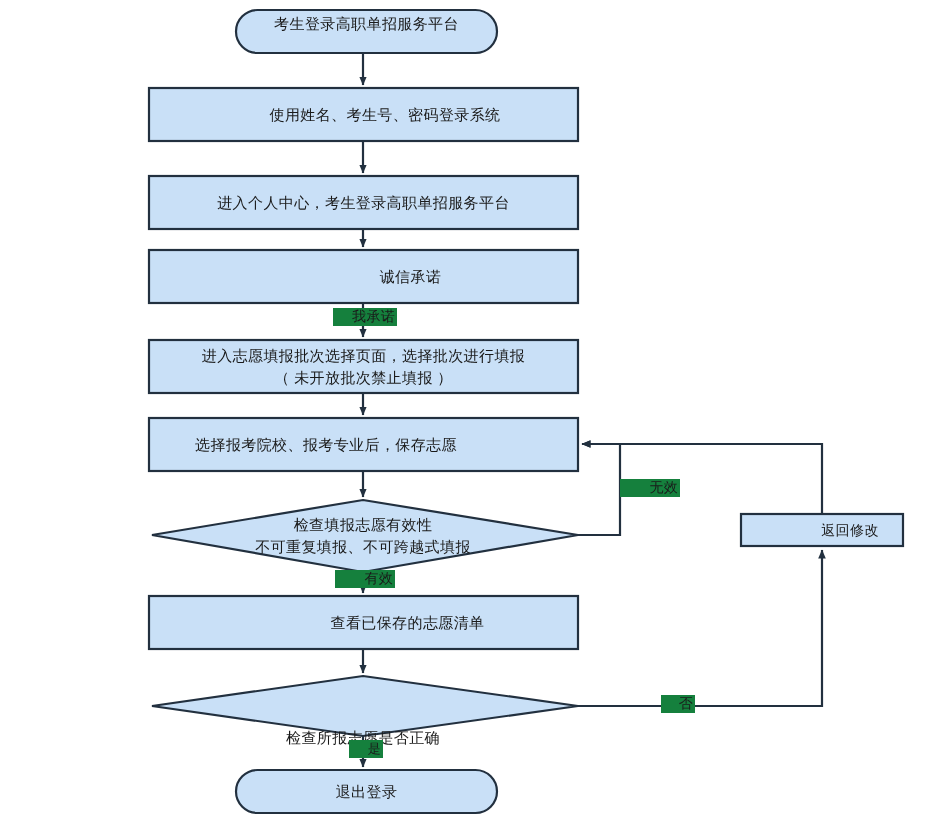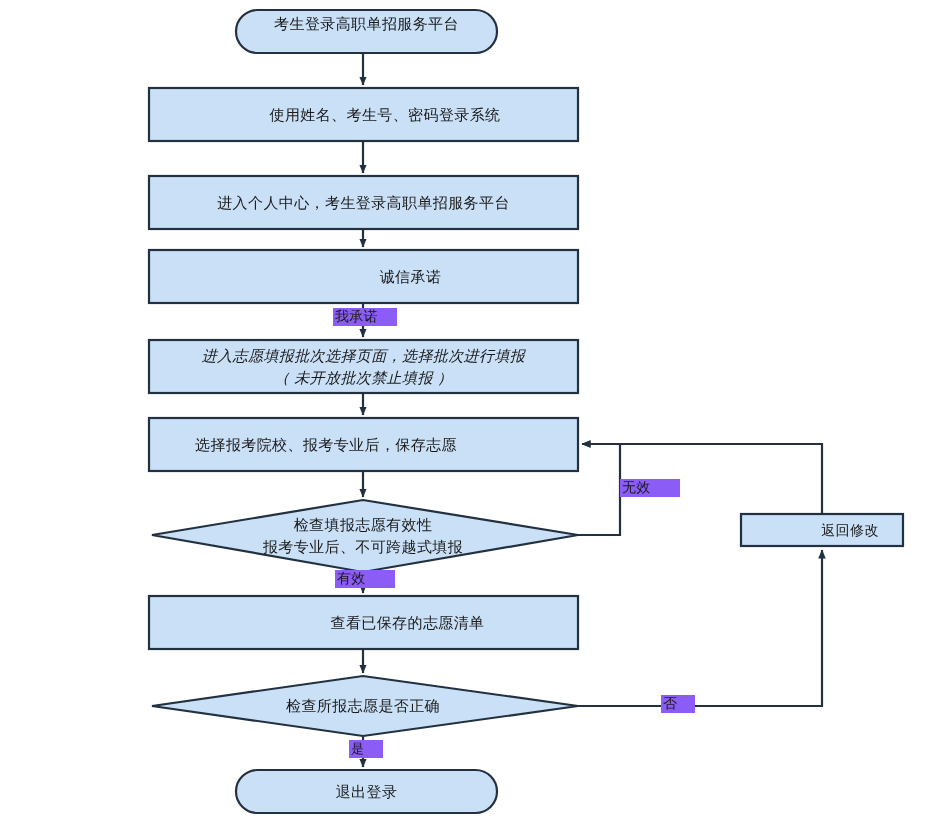--- a/index.html
+++ b/index.html
@@ -35,23 +35,23 @@
     line-height: 1.45;
     letter-spacing: 0.4px;
     white-space: pre-line;
     pointer-events: none;
   }
   .edge-label {
     position: absolute;
     color: #1a1a1a;
     font-size: 14px;
     letter-spacing: 0.3px;
-    background: #8b5cf6;
+    background: #15803d;
     padding: 0 2px;
-    text-align: left;
+    text-align: right;
     white-space: nowrap;
   }
 </style>
 </head>
 <body>
 
 <div id="canvas">
 
   <svg id="flow-svg" viewBox="0 0 951 832">
     <defs>
@@ -108,31 +108,31 @@
   </svg>
 
   <div class="node-text" style="left:236px; top:10px; width:261px; height:28px;border-radius:6px;">考生登录高职单招服务平台</div>
 
   <div class="node-text" style="left:149px; top:88px; width:472px; height:53px;">使用姓名、考生号、密码登录系统</div>
 
   <div class="node-text" style="left:149px; top:176px; width:429px; height:53px;">进入个人中心，考生登录高职单招服务平台</div>
 
   <div class="node-text" style="left:149px; top:250px; width:429px; height:53px;margin-left:47px;">诚信承诺</div>
 
-  <div class="node-text" style="left:149px; top:340px; width:429px; height:53px;font-style:italic;">进入志愿填报批次选择页面，选择批次进行填报
+  <div class="node-text" style="left:149px; top:340px; width:429px; height:53px;">进入志愿填报批次选择页面，选择批次进行填报
 （ 未开放批次禁止填报 ）</div>
 
   <div class="node-text" style="left:149px; top:418px; width:354px; height:53px;">选择报考院校、报考专业后，保存志愿</div>
 
   <div class="node-text" style="left:178px; top:506px; width:370px; height:60px;">检查填报志愿有效性
-报考专业后、不可跨越式填报</div>
+不可重复填报、不可跨越式填报</div>
 
   <div class="node-text" style="left:149px; top:596px; width:429px; height:53px;margin-left:44px;">查看已保存的志愿清单</div>
 
-  <div class="node-text" style="left:178px; top:676px; width:370px; height:60px;">检查所报志愿是否正确</div>
+  <div class="node-text" style="left:178px; top:708px; width:370px; height:60px;">检查所报志愿是否正确</div>
 
   <div class="node-text" style="left:741px; top:514px; width:162px; height:32px; font-size:14px;margin-left:28px;">返回修改</div>
 
   <div class="node-text" style="left:236px; top:770px; width:261px; height:43px;">退出登录</div>
 
   <div class="edge-label" style="left:333px; top:308px; width:60px;">我承诺</div>
 
   <div class="edge-label" style="left:620px; top:479px; width:56px;">无效</div>
 
   <div class="edge-label" style="left:335px; top:570px; width:56px;">有效</div>

